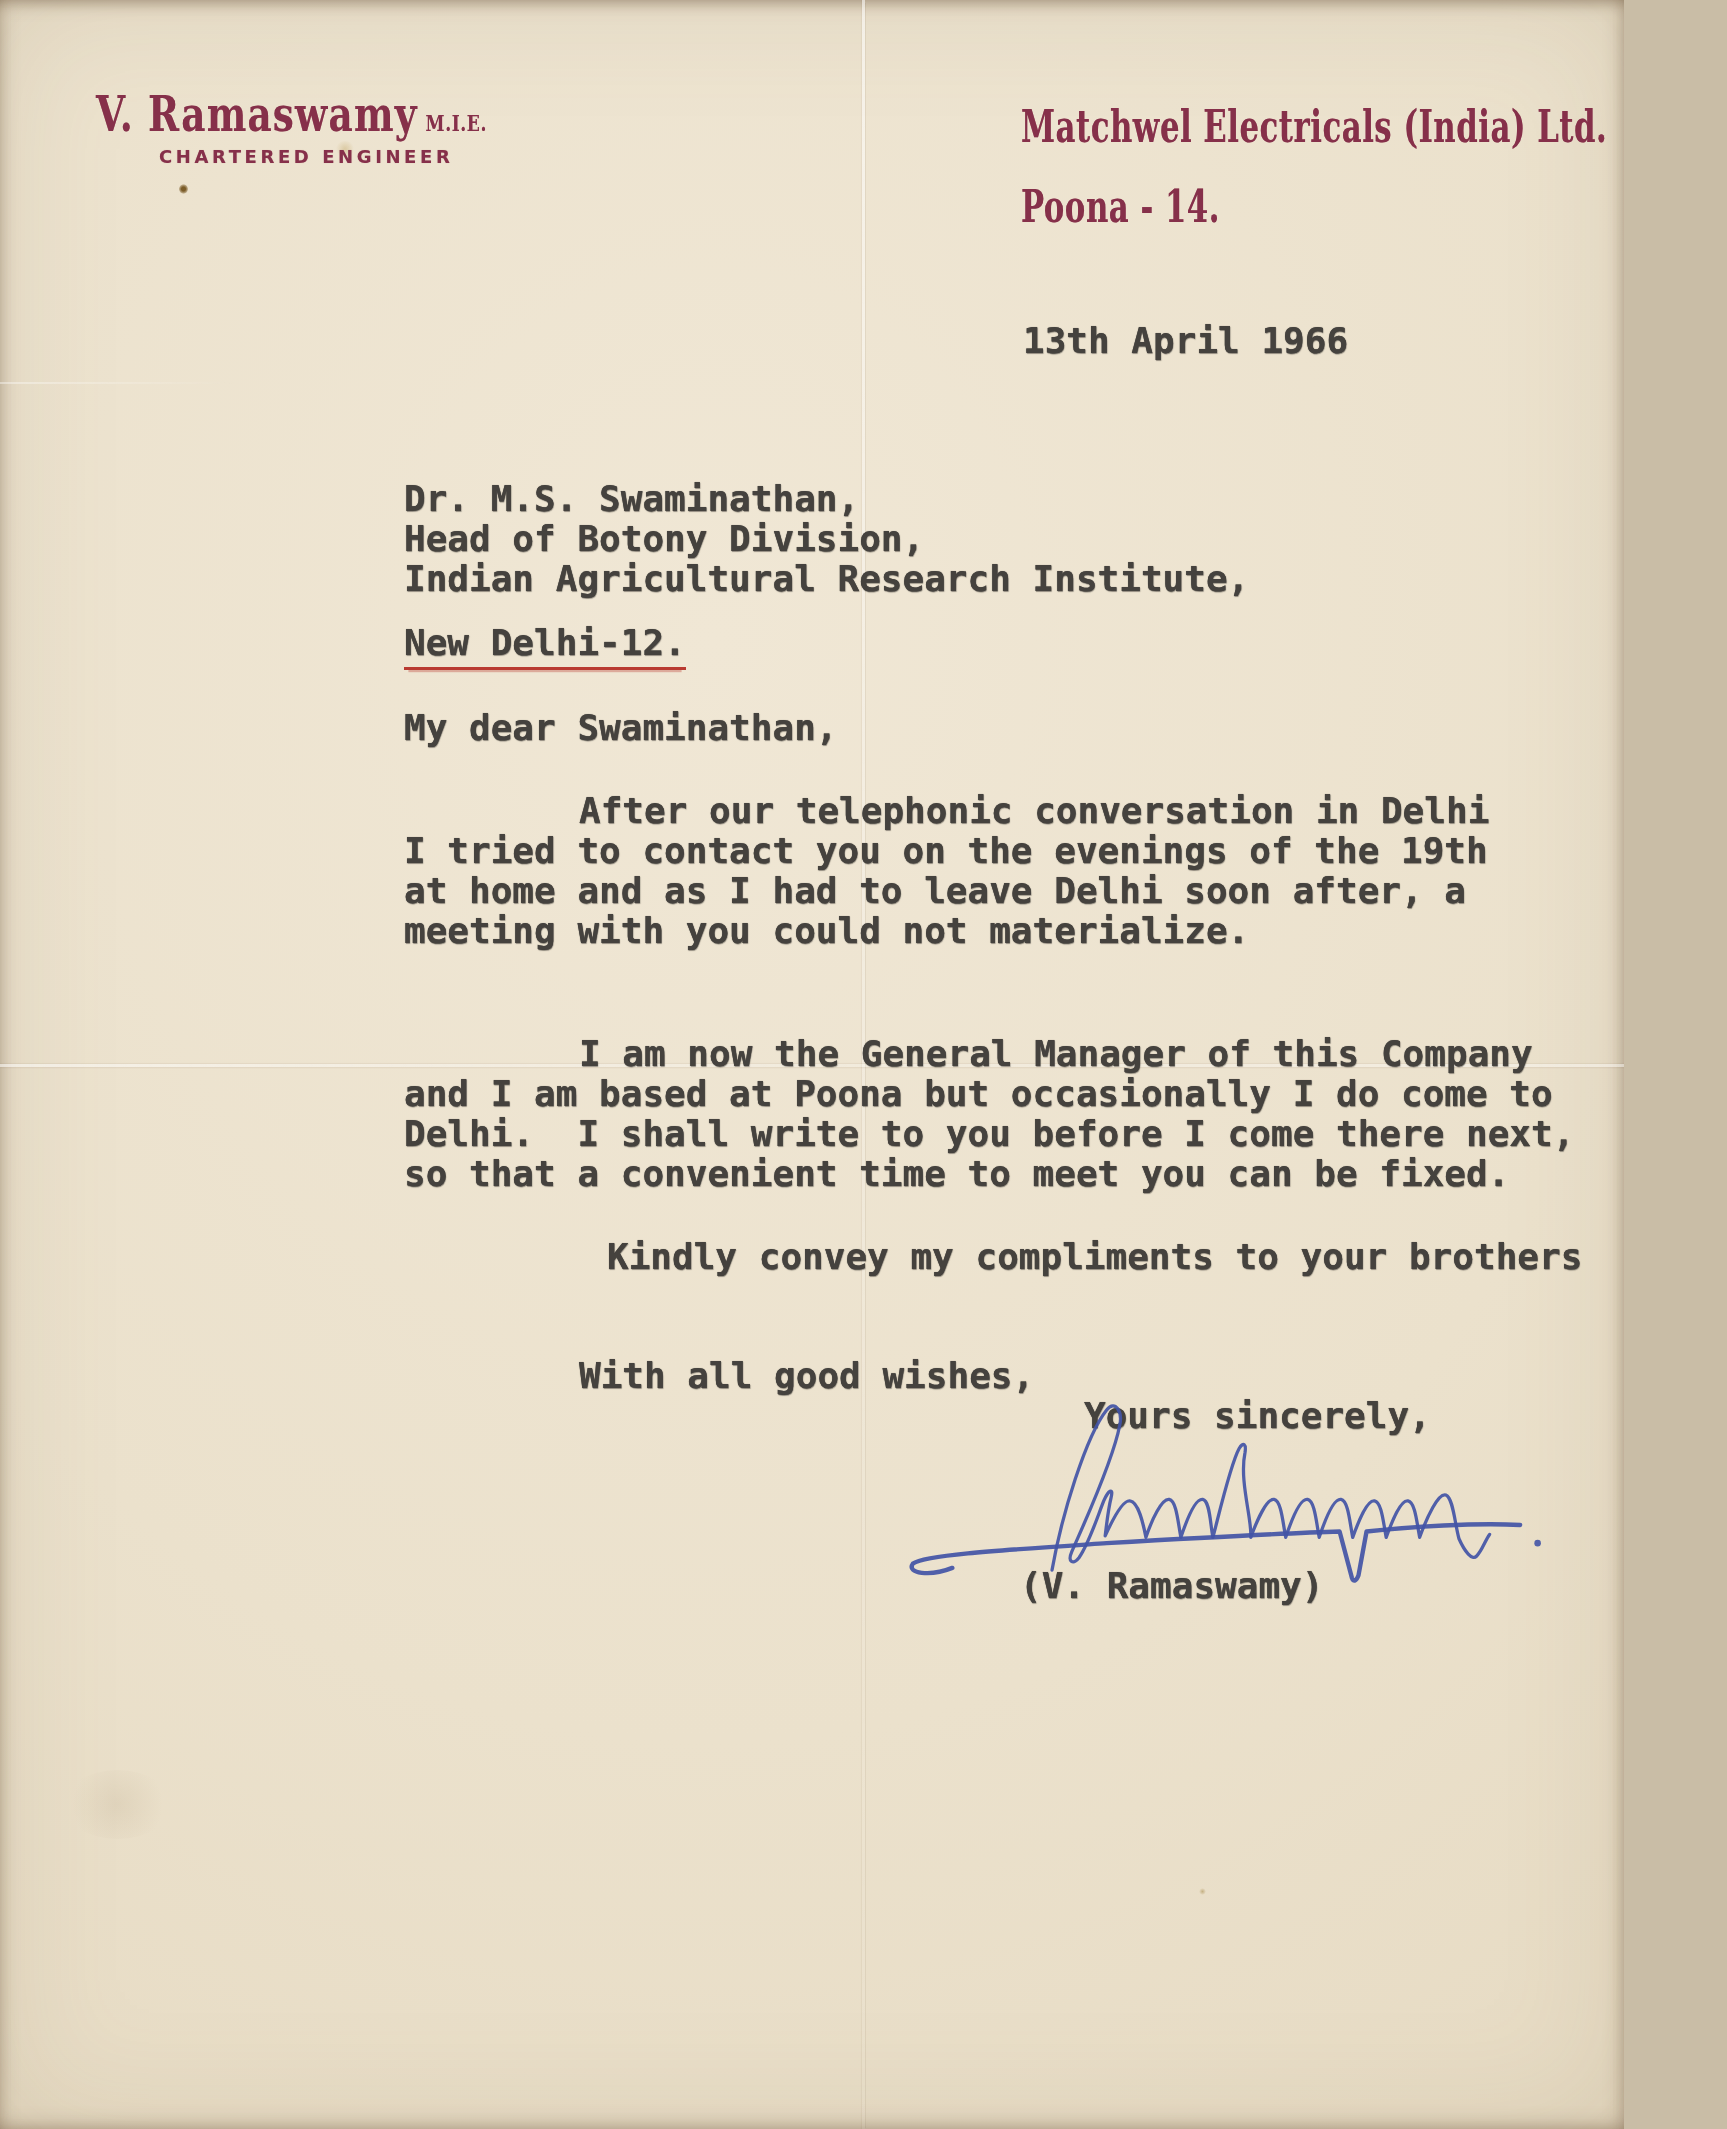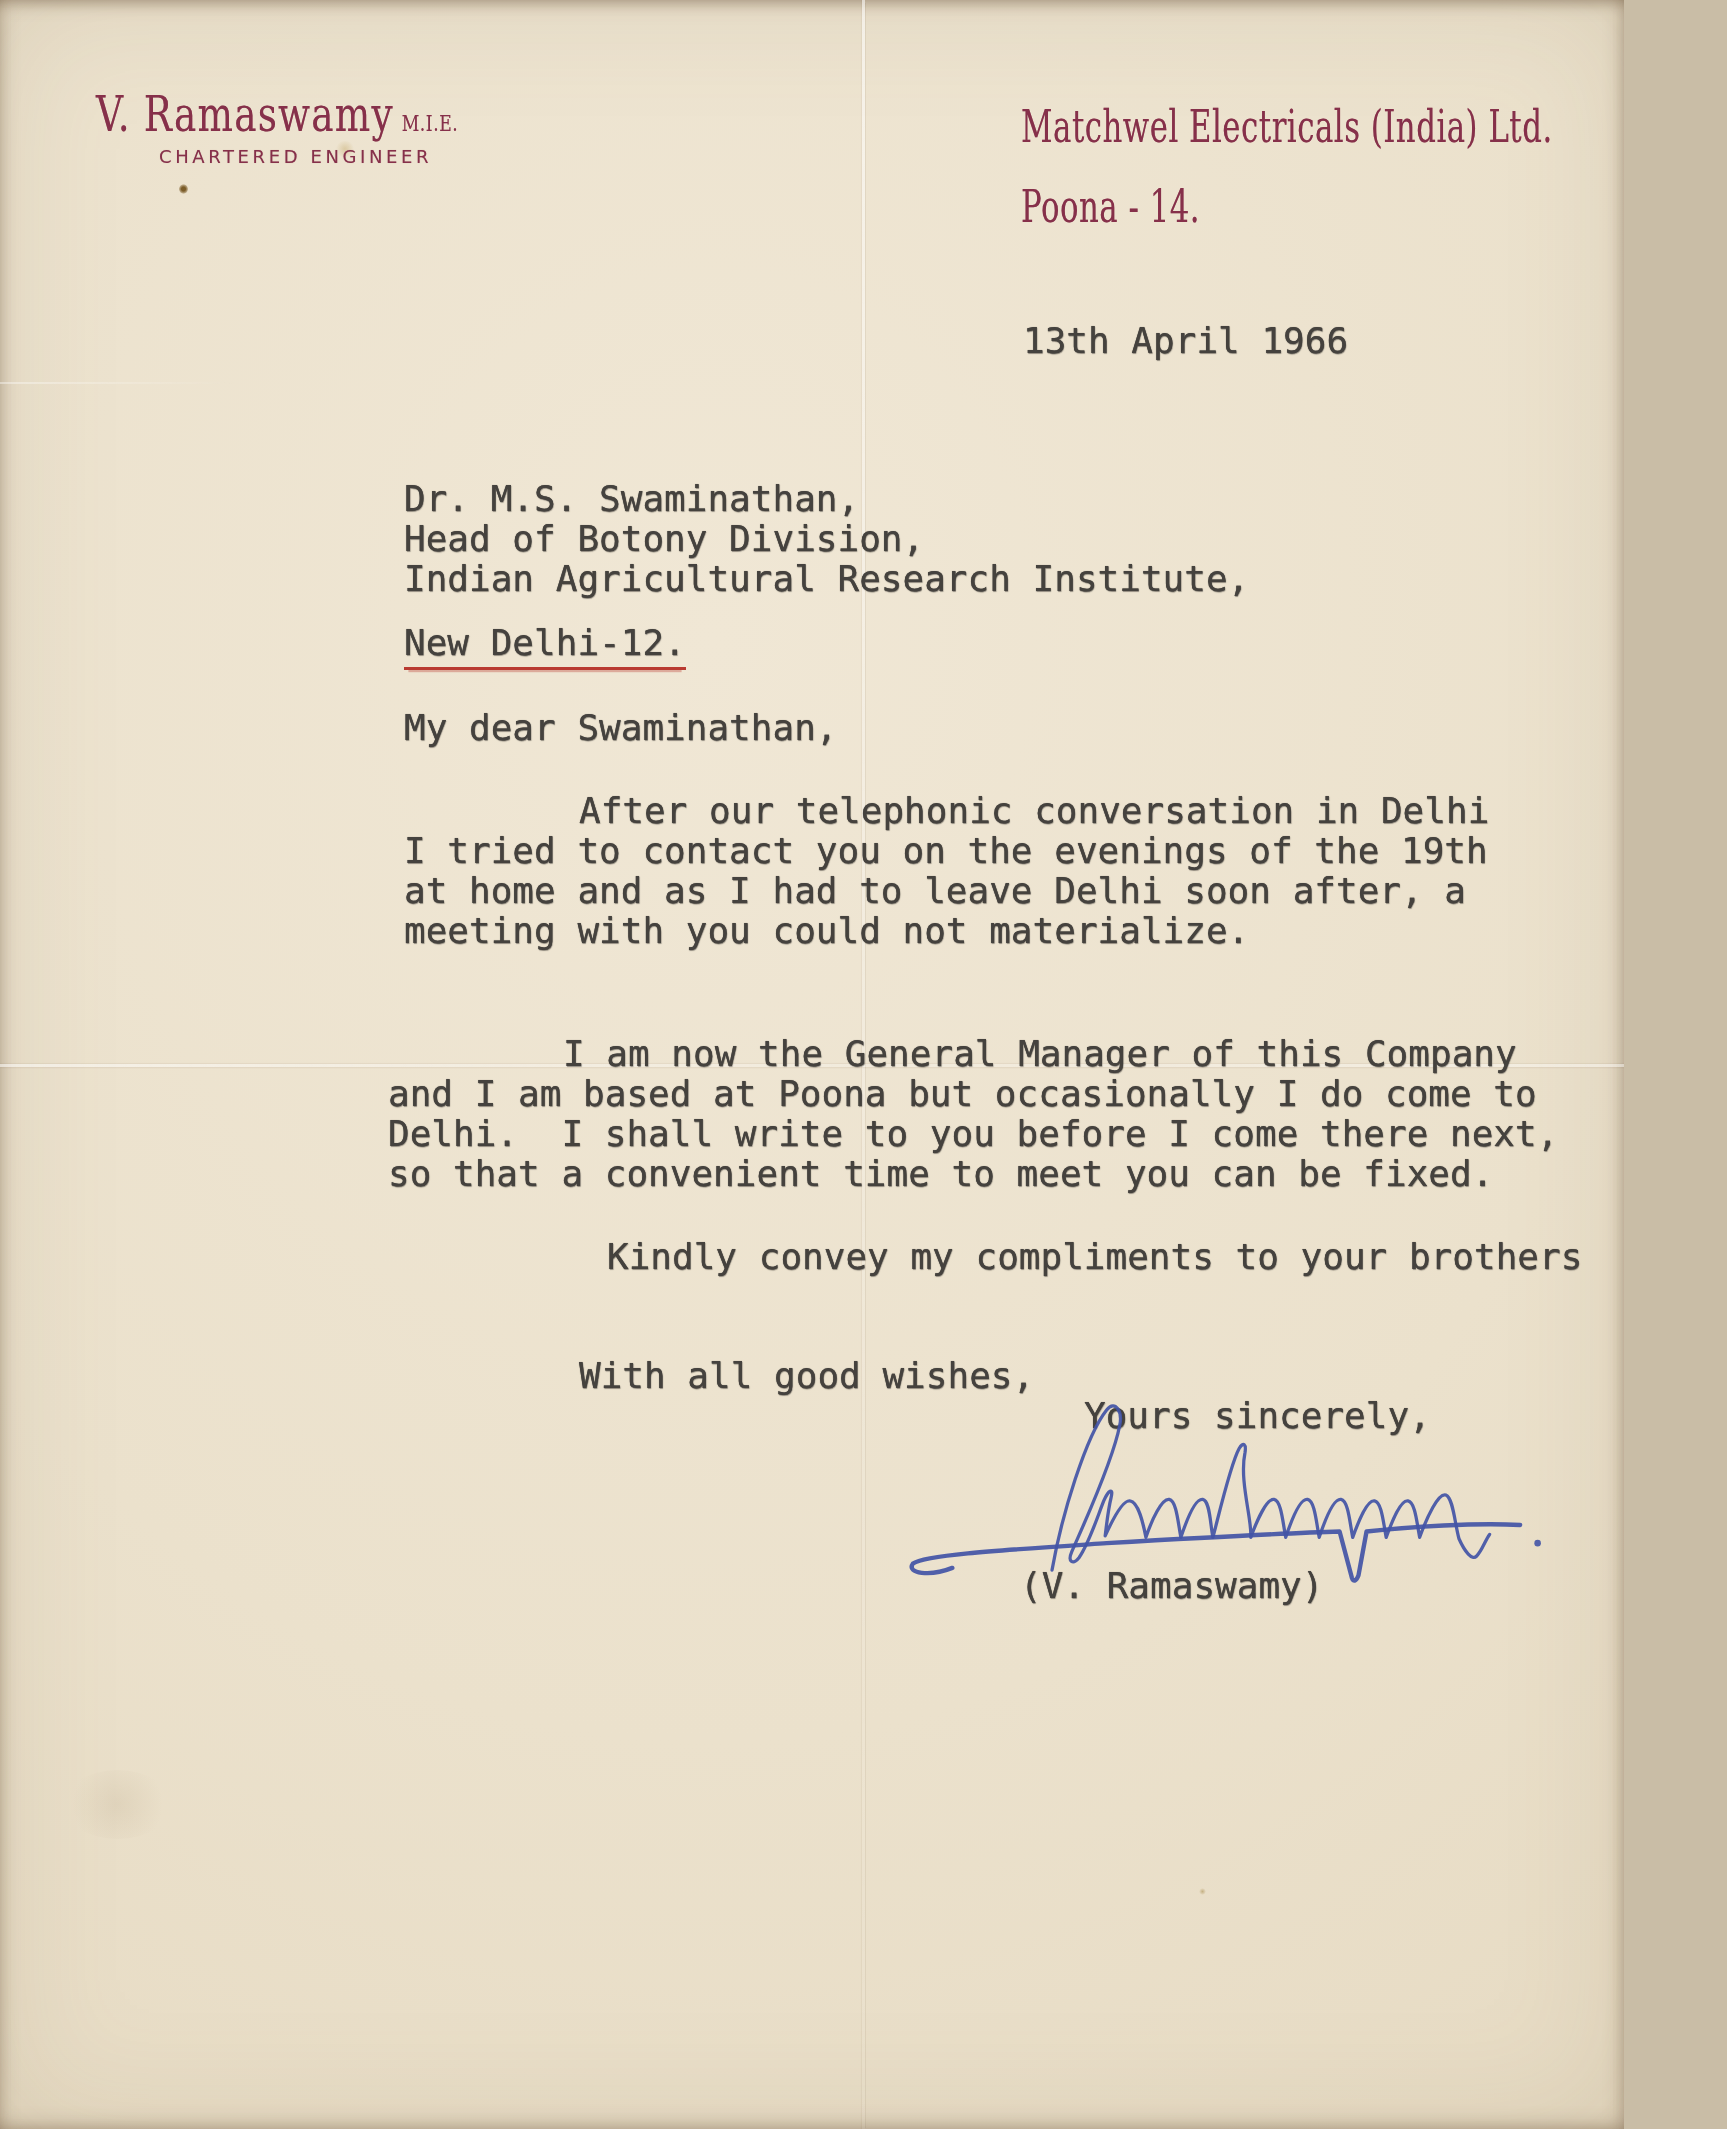--- a/index.html
+++ b/index.html
@@ -9,20 +9,21 @@
     overflow:hidden;
     background:
       radial-gradient(130% 115% at 44% 30%, #f0e7d5 0%, #ebe1cc 45%, #e6dac2 78%, #ded1b6 100%);
     box-shadow:
       inset 0 11.7px 17.5px -10.2px rgba(110,85,60,.55),
       inset 0 -13px 20.4px -11.7px rgba(110,85,60,.40),
       inset 11.7px 0 20.4px -11.7px rgba(110,85,60,.30),
       inset -11.7px 0 20.4px -11.7px rgba(110,85,60,.38),
       inset 0 0 124px rgba(130,105,75,.15);
     font-family:"DejaVu Sans Mono", monospace;
+    font-weight:bold;
   }
   
   .fold-v{
     position:absolute;left:862px;top:0;width:2.9px;height:100%;
     background:linear-gradient(180deg, rgba(255,255,255,.55), rgba(255,255,255,.30) 40%, rgba(255,255,255,.14) 68%, rgba(255,255,255,.06));
     box-shadow:0.7px 0 0.7px rgba(120,95,70,.10), -0.7px 0 0.7px rgba(120,95,70,.08);
     filter:blur(0.3px);
   }
   .fold-h{
     position:absolute;left:0;top:1064px;width:100%;height:2.9px;
@@ -77,21 +78,21 @@
     display:inline-block;
     border-bottom:3.6px solid var(--underline-red,#b93a31);
     padding-bottom:4px;
     box-shadow:0 6.6px 0 -4.4px rgba(185,58,49,.35);
     margin-top:24px;
   }
   .date{left:1023px;top:321px;}
   .recipient{left:404px;top:479px;}
   .salutation{left:404px;top:708px;}
   .p1{left:404px;top:791px;}
-  .p2{left:388px;top:1034px;}
+  .p2{left:404px;top:1034px;}
   .p3{left:404px;top:1237px;margin-left:28px;}
   .closing{left:579px;top:1356px;}
   .signoff{left:1084px;top:1396px;}
   .typedname{left:1020px;top:1566px;}
   
   .signature{position:absolute;left:830px;top:1377px;width:728px;height:226px;}
   .signature path{fill:none;stroke:var(--sig-ink,#4254a6);stroke-linecap:round;stroke-linejoin:round;opacity:.92;}
   .sig-name{stroke-width:4.5px;}
   .sig-underline{stroke-width:6px;}
   .sig-dot{fill:var(--sig-ink,#4254a6);opacity:.9;}

